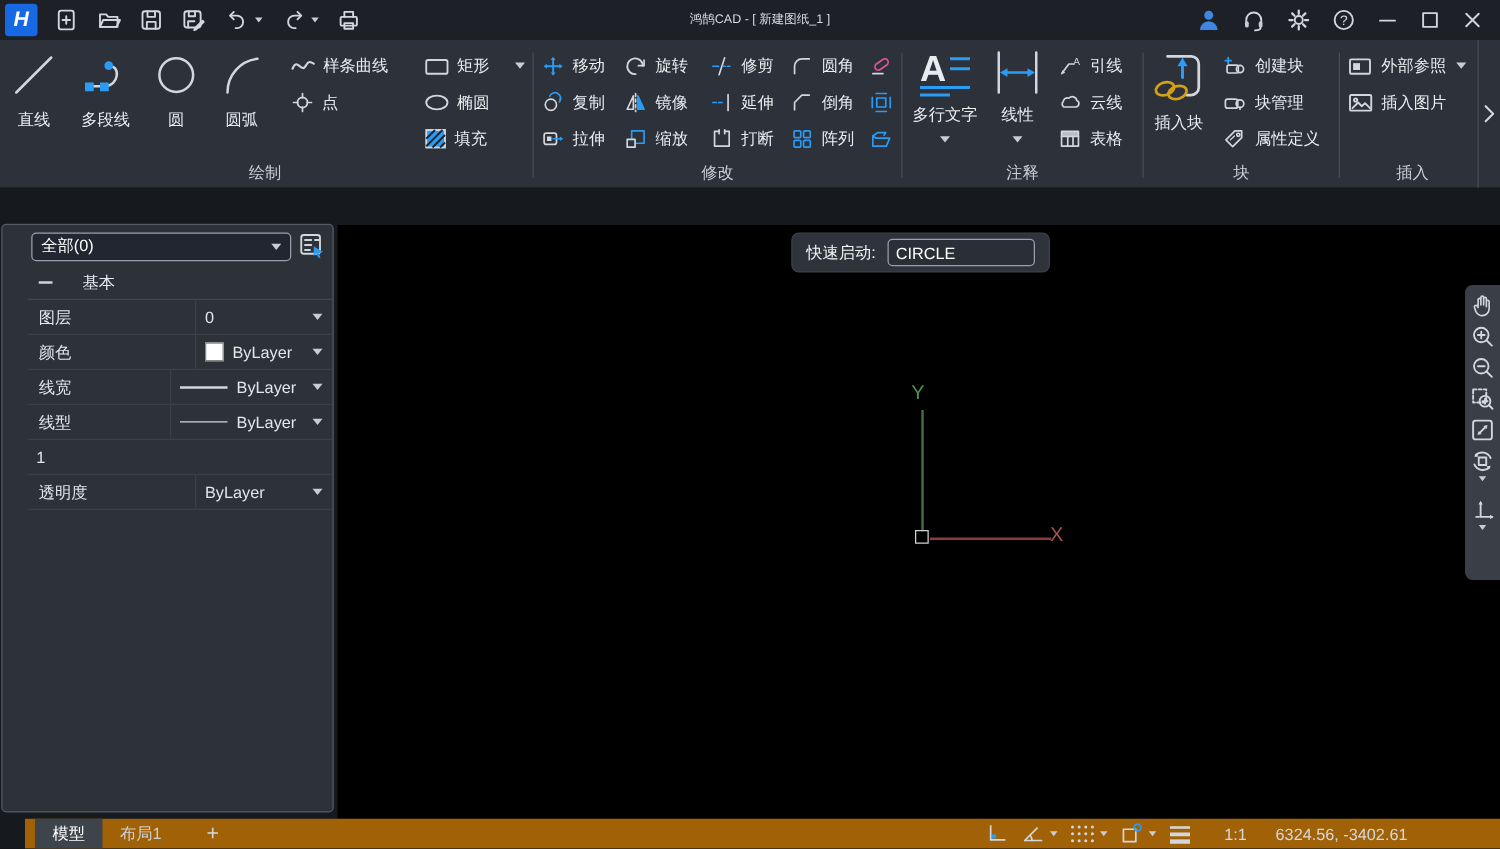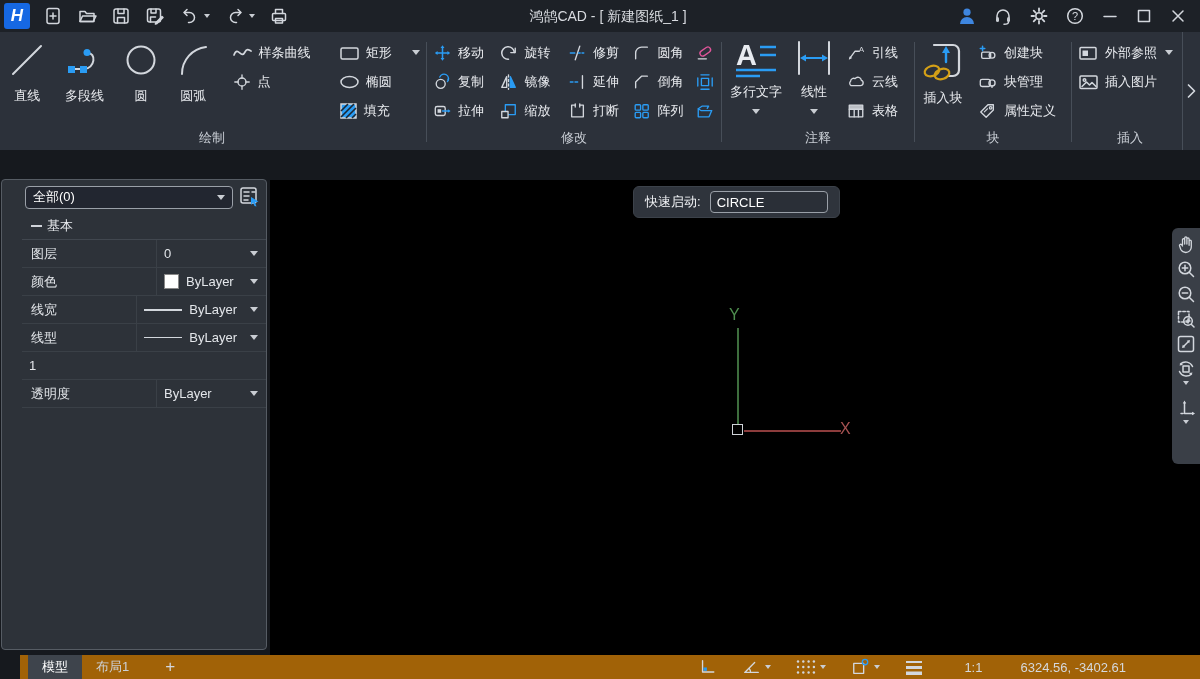--- a/index.html
+++ b/index.html
@@ -10,21 +10,21 @@
   
   svg.ic { stroke:#d3d7dd; fill:none; stroke-width:1.5; stroke-linecap:round; stroke-linejoin:round; display:block; }
   .car { width:0; height:0; border-left:4px solid transparent; border-right:4px solid transparent; border-top:5px solid #c9cdd3; }
   .car.sm { border-left-width:3px; border-right-width:3px; border-top-width:4px; }
 
   
   .titlebar { position:absolute; top:0; left:0; right:0; height:32px; background:#1d2127; display:flex; align-items:center; }
   .logo { width:26px; height:26px; margin-left:4px; background:#1668e3; border-radius:3px; display:flex; align-items:center; justify-content:center; color:#fff; font-weight:bold; font-style:italic; font-size:17px; }
   .tb-btn { height:26px; padding:0 5px; display:flex; align-items:center; justify-content:center; border-radius:3px; }
   .tb-left { display:flex; align-items:center; gap:4px; margin-left:8px; }
-  .title-center { position:absolute; left:0; right:0; top:0; height:32px; line-height:32px; text-align:center; font-size:14px; color:#d8dbe0; pointer-events:none;padding-left:16px; }
+  .title-center { position:absolute; left:0; right:0; top:0; height:32px; line-height:32px; text-align:center; font-size:10px; color:#d8dbe0; pointer-events:none;padding-left:16px; }
   .tb-right { margin-left:auto; display:flex; align-items:center; gap:6px; padding-right:8px; }
 
   
   .ribbon { position:absolute; top:32px; left:0; right:0; height:118px; background:#2c313a; display:flex; }
   .rgroup { display:flex; flex-direction:column; }
   .rgroup-content { flex:1; display:flex; align-items:flex-start; }
   .rgroup-label { text-align:center; color:#c9ced5; font-size:13px; height:20px; line-height:16px; }
   .rsep { width:1px; background:#474e58; margin:10px 2px 8px; }
   .bigbtn { display:flex; flex-direction:column; align-items:center; padding-top:6px; border-radius:3px; }
   .bigbtn .lab { margin-top:5px; font-size:13px; color:#e9ebef; white-space:nowrap; }
@@ -39,21 +39,21 @@
   .dtab.start { background:#1d3e78; margin-left:8px; }
   .dtab.doc { background:#4b5159; margin-left:4px; }
   .tab-close { width:13px; height:13px; display:flex; align-items:center; justify-content:center; }
 
   
   .props { position:absolute; top:179px; left:1px; width:266px; height:471px; background:#2d3239; border:1px solid #565c64; border-radius:4px; overflow:hidden;padding-left:20px; }
   .props-head { display:flex; align-items:center; padding:4px 3px 3px 3px; }
   .filter-dd { flex:1; height:23px; border:1px solid #9aa0a8; border-radius:4px; background:#222630; display:flex; align-items:center; font-size:13px; color:#fff; padding:0 7px; }
   .filter-dd .car { margin-left:auto; }
   .qs-btn { width:27px; height:26px; display:flex; align-items:center; justify-content:center; margin-left:3px; }
-  .sect-head { display:flex; align-items:center; gap:5px; height:27px; padding:0 9px; font-size:13px; color:#e9ebef; border-bottom:1px solid #41474f; }
+  .sect-head { display:flex; align-items:center; gap:24px; height:27px; padding:0 9px; font-size:13px; color:#e9ebef; border-bottom:1px solid #41474f; }
   .sect-dash { width:11px; height:2px; background:#cfd3d9; }
   .prow { display:flex; height:28px; align-items:stretch; border-bottom:1px solid #3a4047; font-size:13px; color:#e3e6ea; }
   .plabel { width:135px; display:flex; align-items:center; padding-left:9px; border-right:1px solid #3a4047; }
   .pvalue { flex:1; display:flex; align-items:center; gap:7px; padding:0 8px 0 7px; }
   .pvalue .car { margin-left:auto; }
   .swatch { width:15px; height:15px; background:#fff; border:1px solid #888; }
   .linesample { width:38px; height:2px; background:#d3d7dd; }
   .val-right { margin-left:auto; margin-right:6px; }
 
   
@@ -69,21 +69,21 @@
 
   
   .navbar { position:absolute; right:0; top:48px; width:28px; height:236px; background:#3a3f47; border-radius:6px 0 0 6px; display:flex; flex-direction:column; align-items:center; padding-top:6px; gap:5px; }
   .nav-btn { width:24px; display:flex; flex-direction:column; align-items:center; gap:2px; }
 
   
   .statusbar { position:absolute; bottom:0; left:0; right:0; height:24px; background:#a16207; display:flex; align-items:center; font-size:13px; color:#ccd0d6;margin-left:20px; }
   .stab { height:24px; line-height:24px; padding:0 14px; }
   .stab.active { background:#3e444c; color:#fff; }
   .splus { margin-left:14px; font-size:17px; color:#d3d7dd; line-height:22px; padding:0 8px; }
-  .sb-right { margin-left:auto; display:flex; align-items:center; gap:24px; padding-right:74px; }
+  .sb-right { margin-left:auto; display:flex; align-items:center; gap:9px; padding-right:74px; }
   .sb-ic { display:flex; align-items:center; gap:3px; }
   .sb-scale { margin-left:16px; color:#d5d8dd; }
   .sb-coords { margin-left:14px; color:#d5d8dd; }
 </style>
 </head>
 <body>
 
 <div id="app">
 
   <div class="titlebar">

